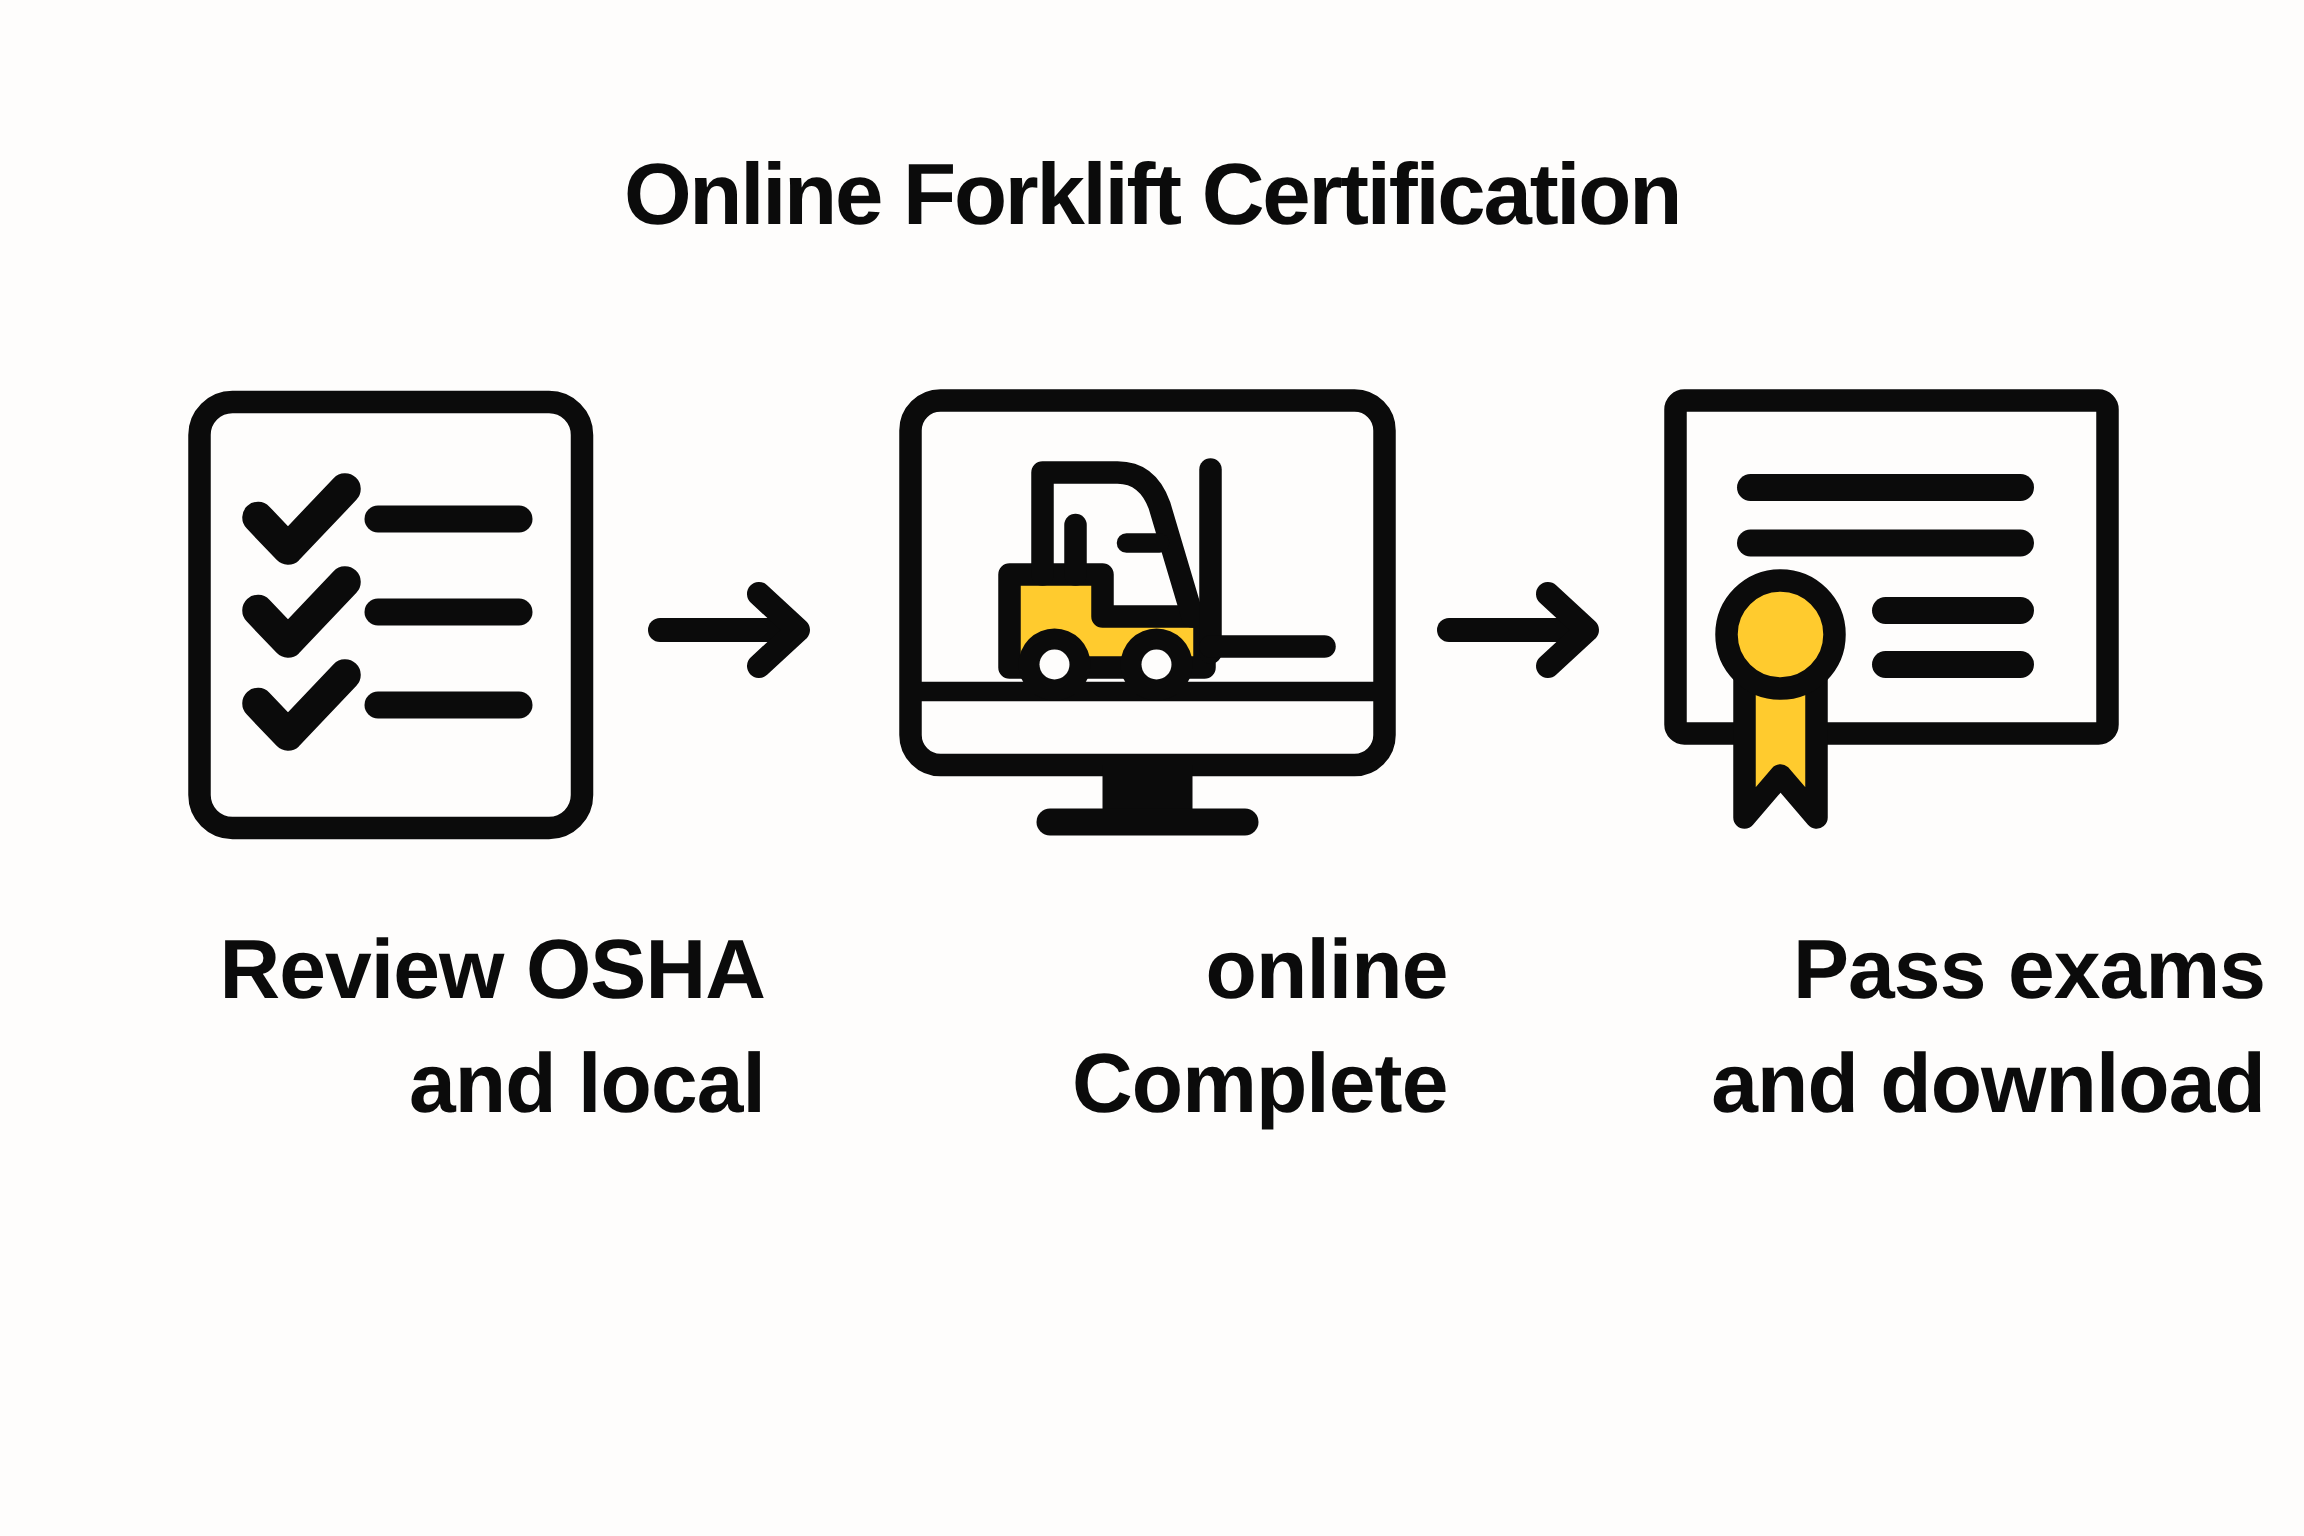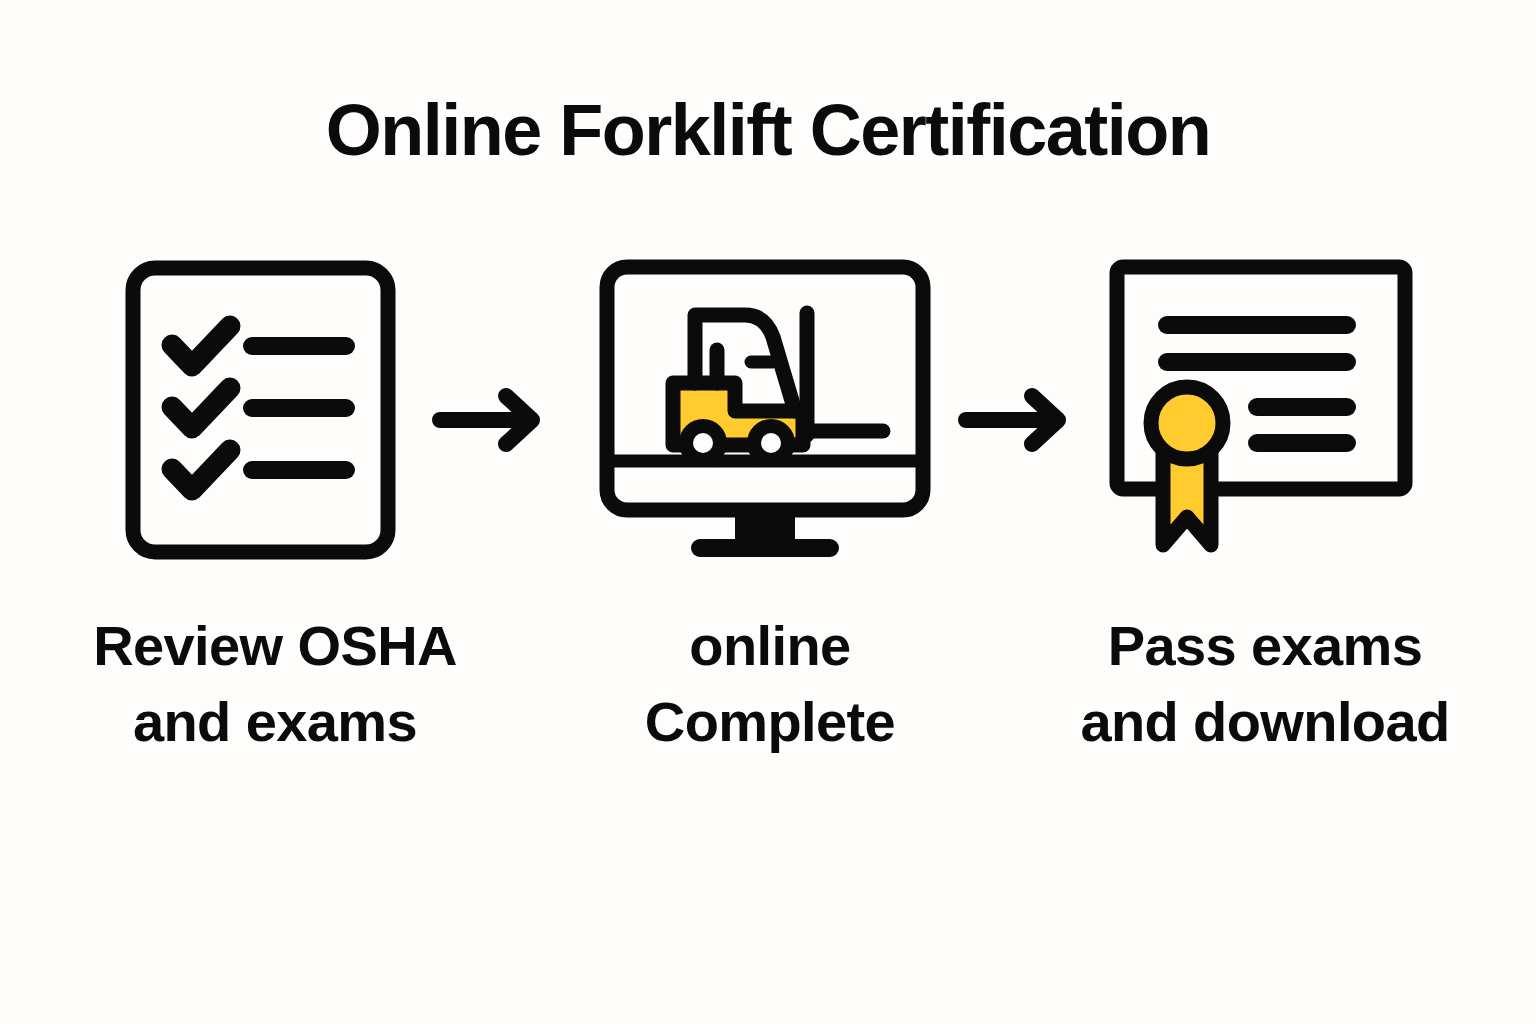--- a/index.html
+++ b/index.html
@@ -21,21 +21,21 @@
     background: #fefdfc;
   }
 
   
   .title {
     position: absolute;
     left: 0;
     top: 82px;
     width: 1536px;
     text-align: center;
-    font-size: 72px;
+    font-size: 58px;
     line-height: 96px;
     font-weight: 700;
     letter-spacing: -1.5px;
     color: #0b0b0b;
     font-family: "Liberation Sans", sans-serif;
     white-space: nowrap;
   }
 
   
   .steps {
@@ -78,21 +78,21 @@
     font-size: 56px;
     line-height: 76px;
     font-weight: 700;
     letter-spacing: -0.6px;
     color: #0b0b0b;
     font-family: "Liberation Sans", sans-serif;
   }
   .caption-1 { left: 40px;   width: 470px; }
   .caption-2 { left: 575px;  width: 390px; }
   .caption-3 { left: 1020px; width: 490px; }
-  .caption .cline { display: block; }
+  .caption .cline { display: block; text-align: right; }
 </style>
 </head>
 <body>
 
 <div class="page">
 
   <div class="title">Online Forklift Certification</div>
 
   <div class="steps">
 
@@ -173,21 +173,21 @@
         <circle cx="82" cy="168" r="36" fill="#ffcb2e" stroke="#0b0b0b" stroke-width="15"></circle>
       </svg>
     </div>
 
   </div>
 
   <div class="captions">
 
     <div class="caption caption-1">
       <span class="cline">Review OSHA</span>
-      <span class="cline">and exams</span>
+      <span class="cline">and local</span>
     </div>
 
     <div class="caption caption-2">
       <span class="cline">online</span>
       <span class="cline">Complete</span>
     </div>
 
     <div class="caption caption-3">
       <span class="cline">Pass exams</span>
       <span class="cline">and download</span>

